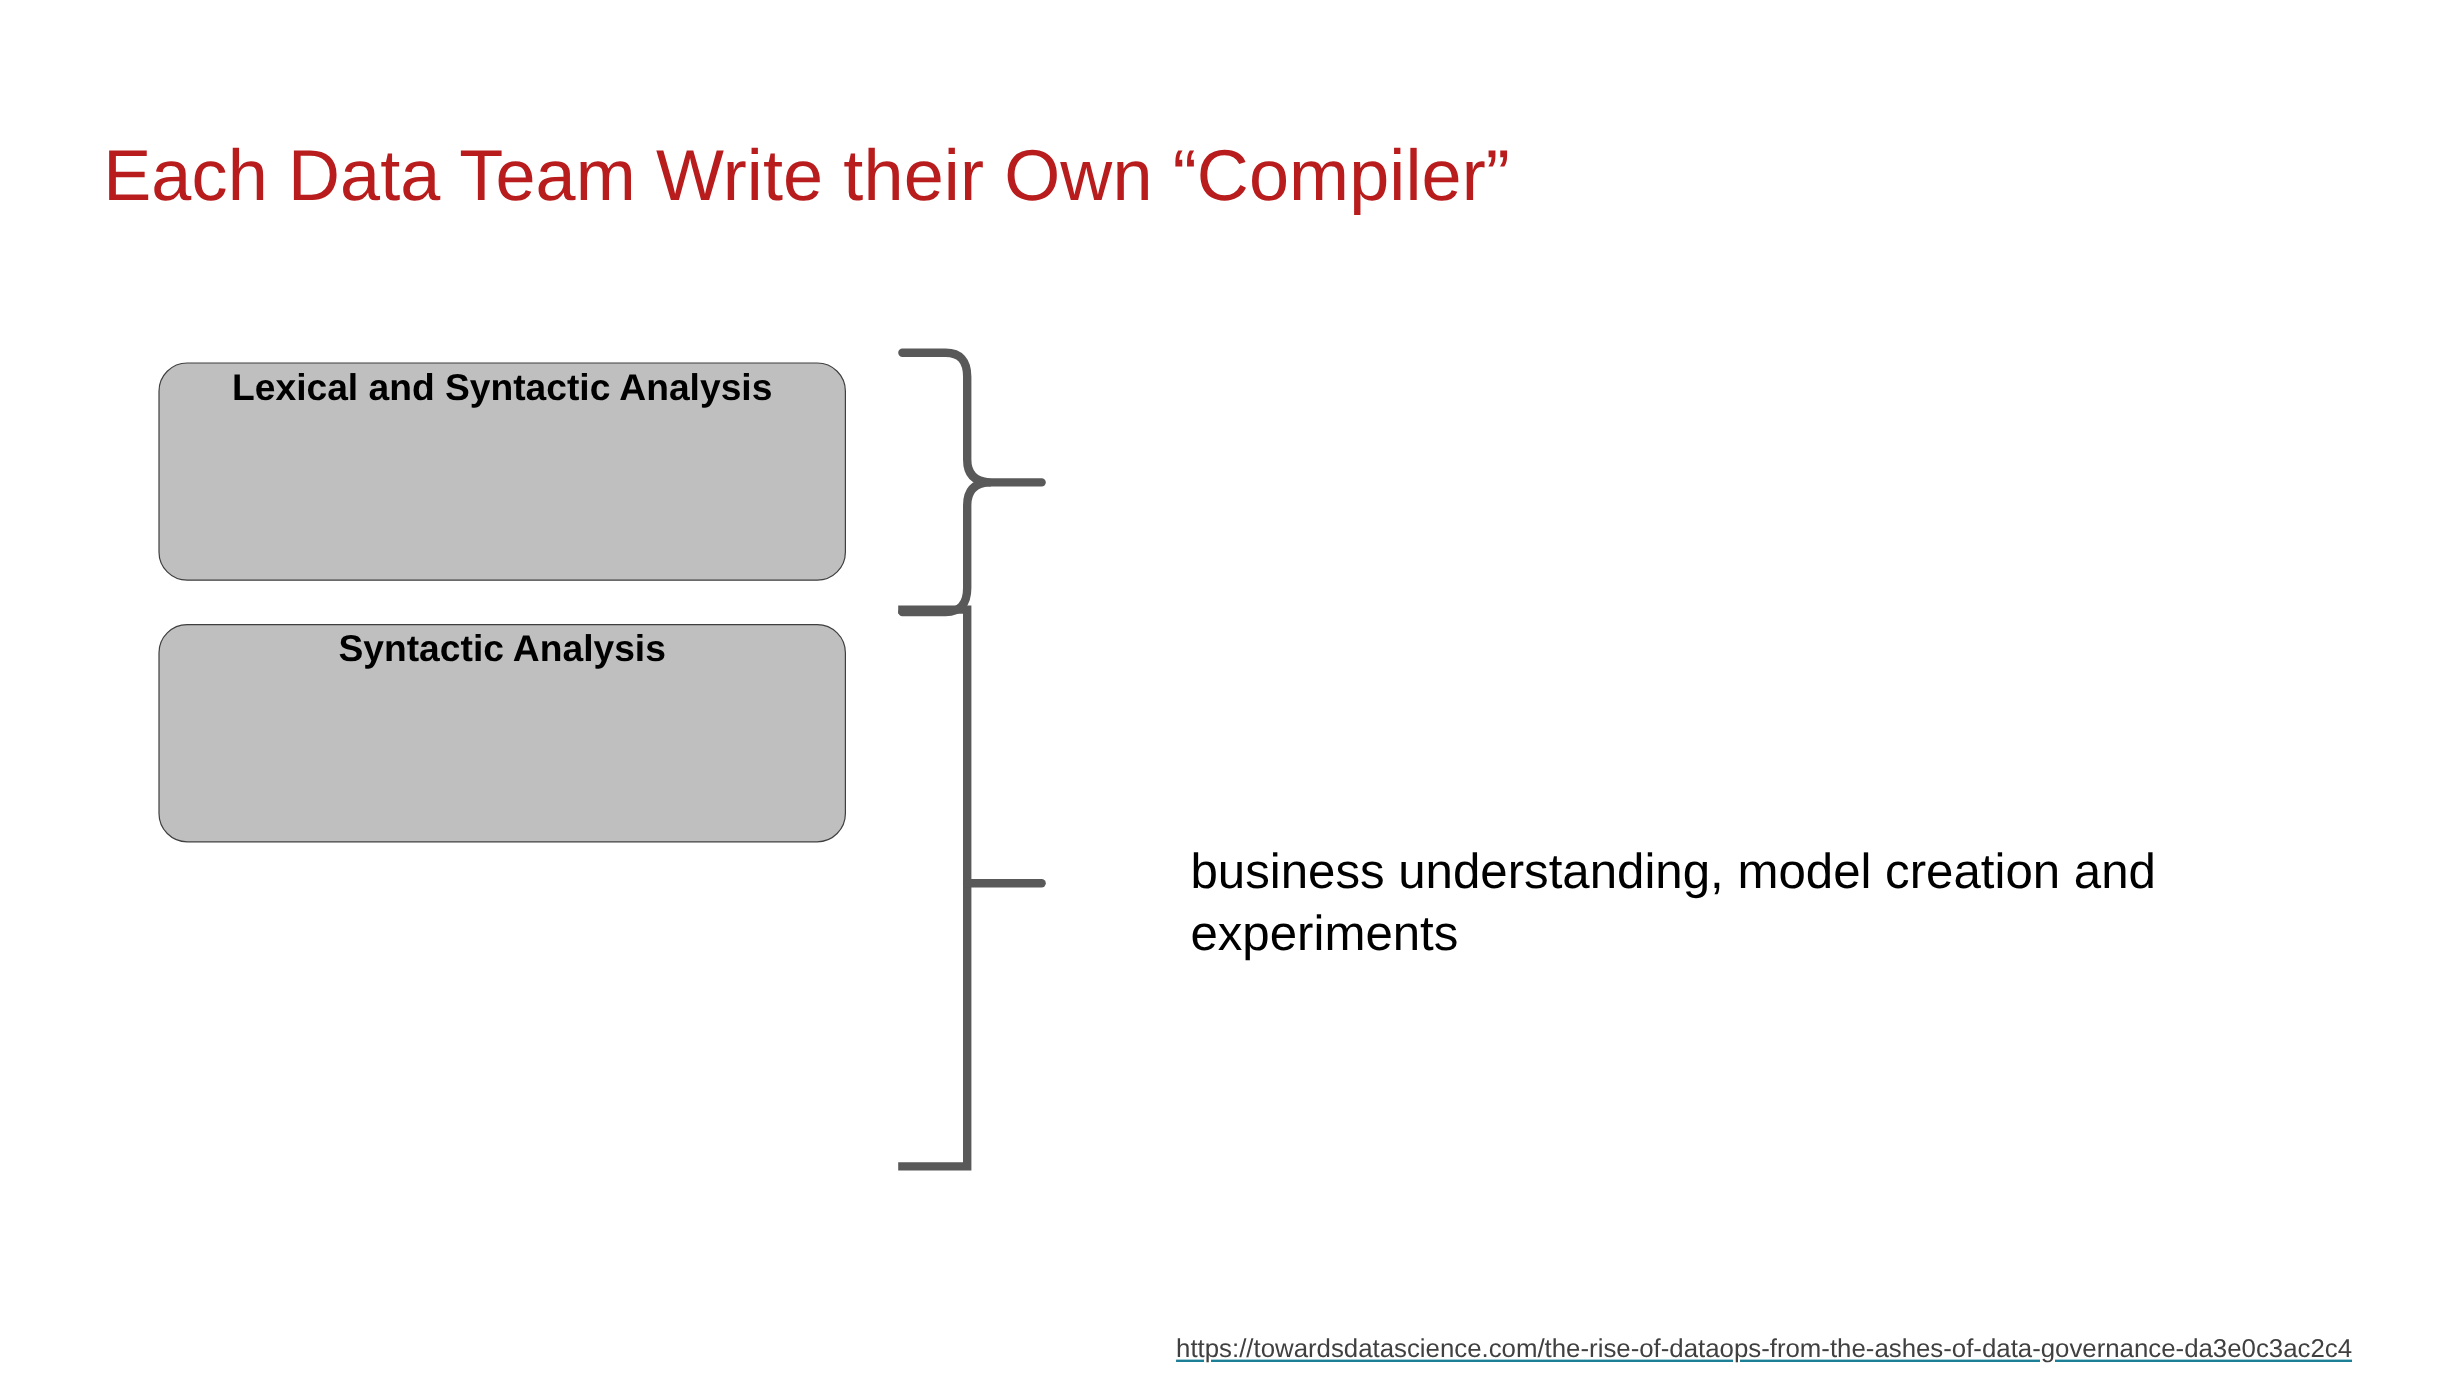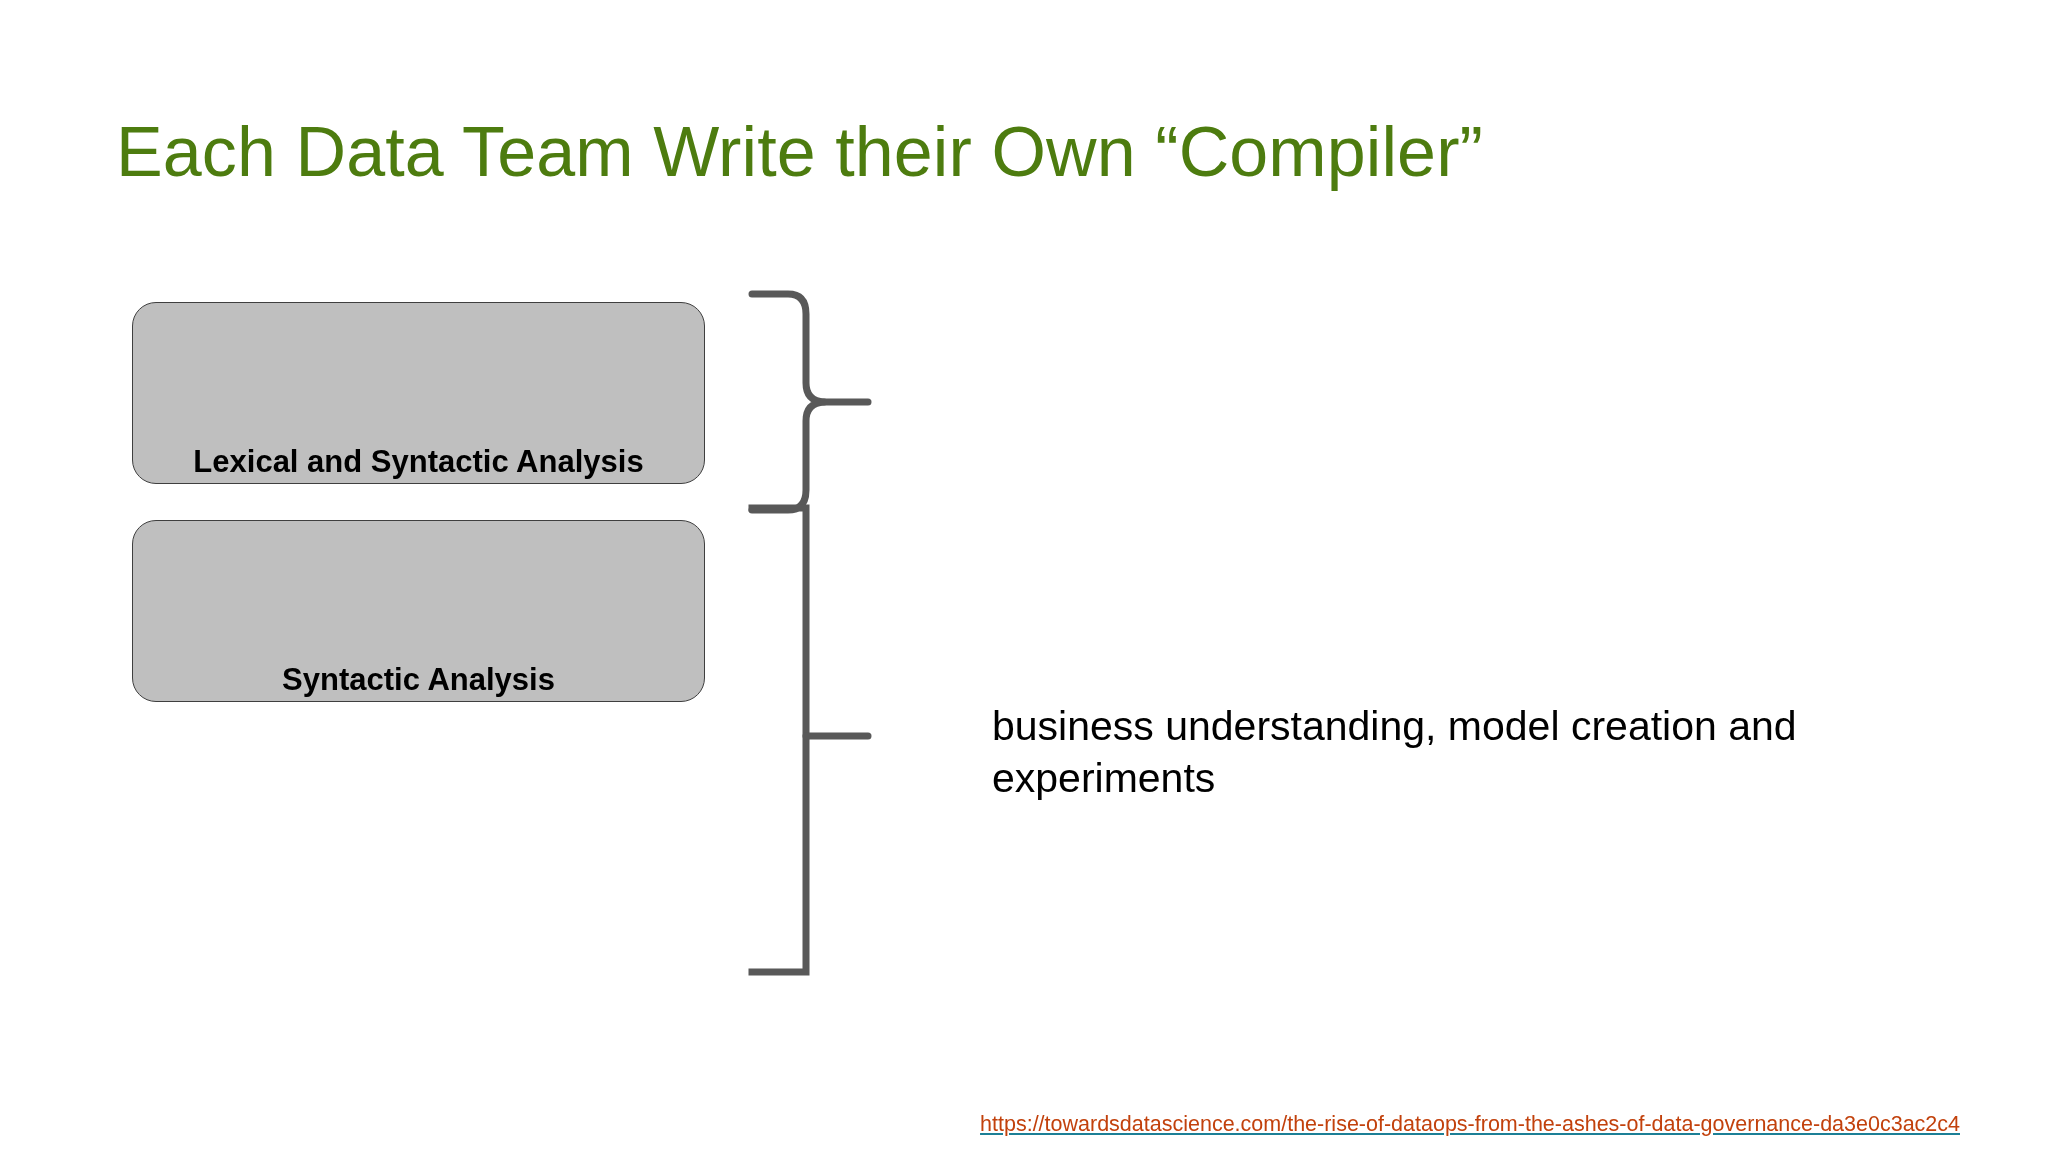--- a/index.html
+++ b/index.html
@@ -23,38 +23,37 @@
     height: 1152px;
     background: #ffffff;
   }
 
   
   .slide-title {
     position: absolute;
     left: 86px;
     top: 112px;
     width: 1800px;
-    font-size: 70px;
+    font-size: 60px;
     font-weight: 400;
     line-height: 1.15;
     letter-spacing: 0.1px;
-    color: #4d7c0f;
+    color: #b91c1c;
     white-space: nowrap;
-    margin-left: 30px;
   }
 
   
   .proc-box {
     position: absolute;
     box-sizing: border-box;
     background: #bfbfbf;
     border: 1.6px solid #3f3f3f;
     border-radius: 24px;
     display: flex;
-    align-items: flex-end;
+    align-items: flex-start;
     justify-content: center;
     text-align: center;
     font-weight: bold;
     font-size: 31px;
     line-height: 1.32;
     color: #000000;
     padding: 0 26px;
     box-shadow: 0 0 0 0 rgba(0,0,0,0);
   }
   #box-lexical {
@@ -113,21 +112,21 @@
 
   
   .source-link {
     position: absolute;
     left: 0;
     top: 1112px;
     width: 1960px;
     text-align: right;
     font-size: 21.5px;
     font-weight: 400;
-    color: #c2410c;
+    color: #404040;
     text-decoration: underline;
     text-decoration-color: #1c7f96;
     text-underline-offset: 2px;
     white-space: nowrap;
     cursor: pointer;
   }
 </style>
 </head>
 <body>
 

